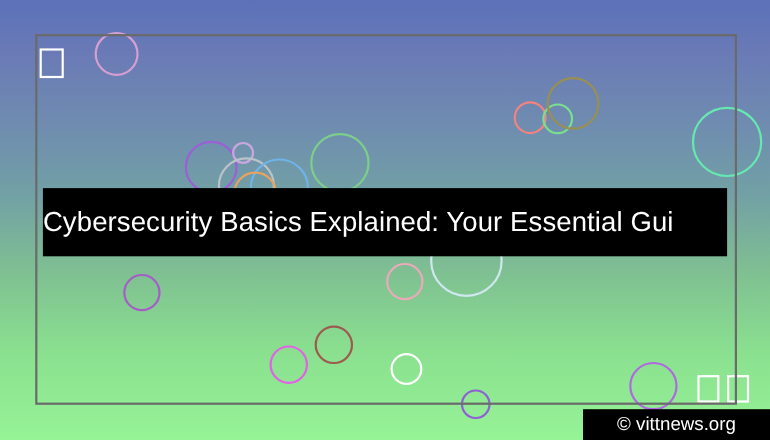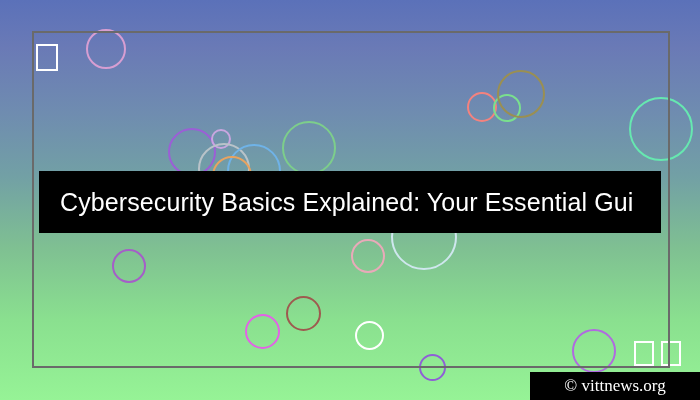--- a/index.html
+++ b/index.html
@@ -59,40 +59,39 @@
     display: flex;
     align-items: center;
   }
   #title-text {
     color: #ffffff;
     font-size: 25px;
     font-family: "Liberation Sans", sans-serif;
     font-weight: normal;
     white-space: nowrap;
     overflow: hidden;
-    padding-left: 21px;
     letter-spacing: 0.1px;
   }
 
   
   #watermark {
     position: absolute;
     left: 530px;
     top: 372px;
     width: 170px;
     height: 28px;
     background: #000000;
     display: flex;
     align-items: center;
     justify-content: center;
   }
   #watermark-text {
     color: #ffffff;
     font-size: 17px;
-    font-family: Liberation Serif, serif;
+    font-family: Liberation Sans, sans-serif;
     white-space: nowrap;
   }
 </style>
 </head>
 <body>
 
 <div id="banner">
 
   <div id="decor-layer">
       <div class="circle" style="left: 86px; top: 29px; width: 40px; height: 40px; border-width: 2px; border-color: rgb(215, 158, 210);"></div>

